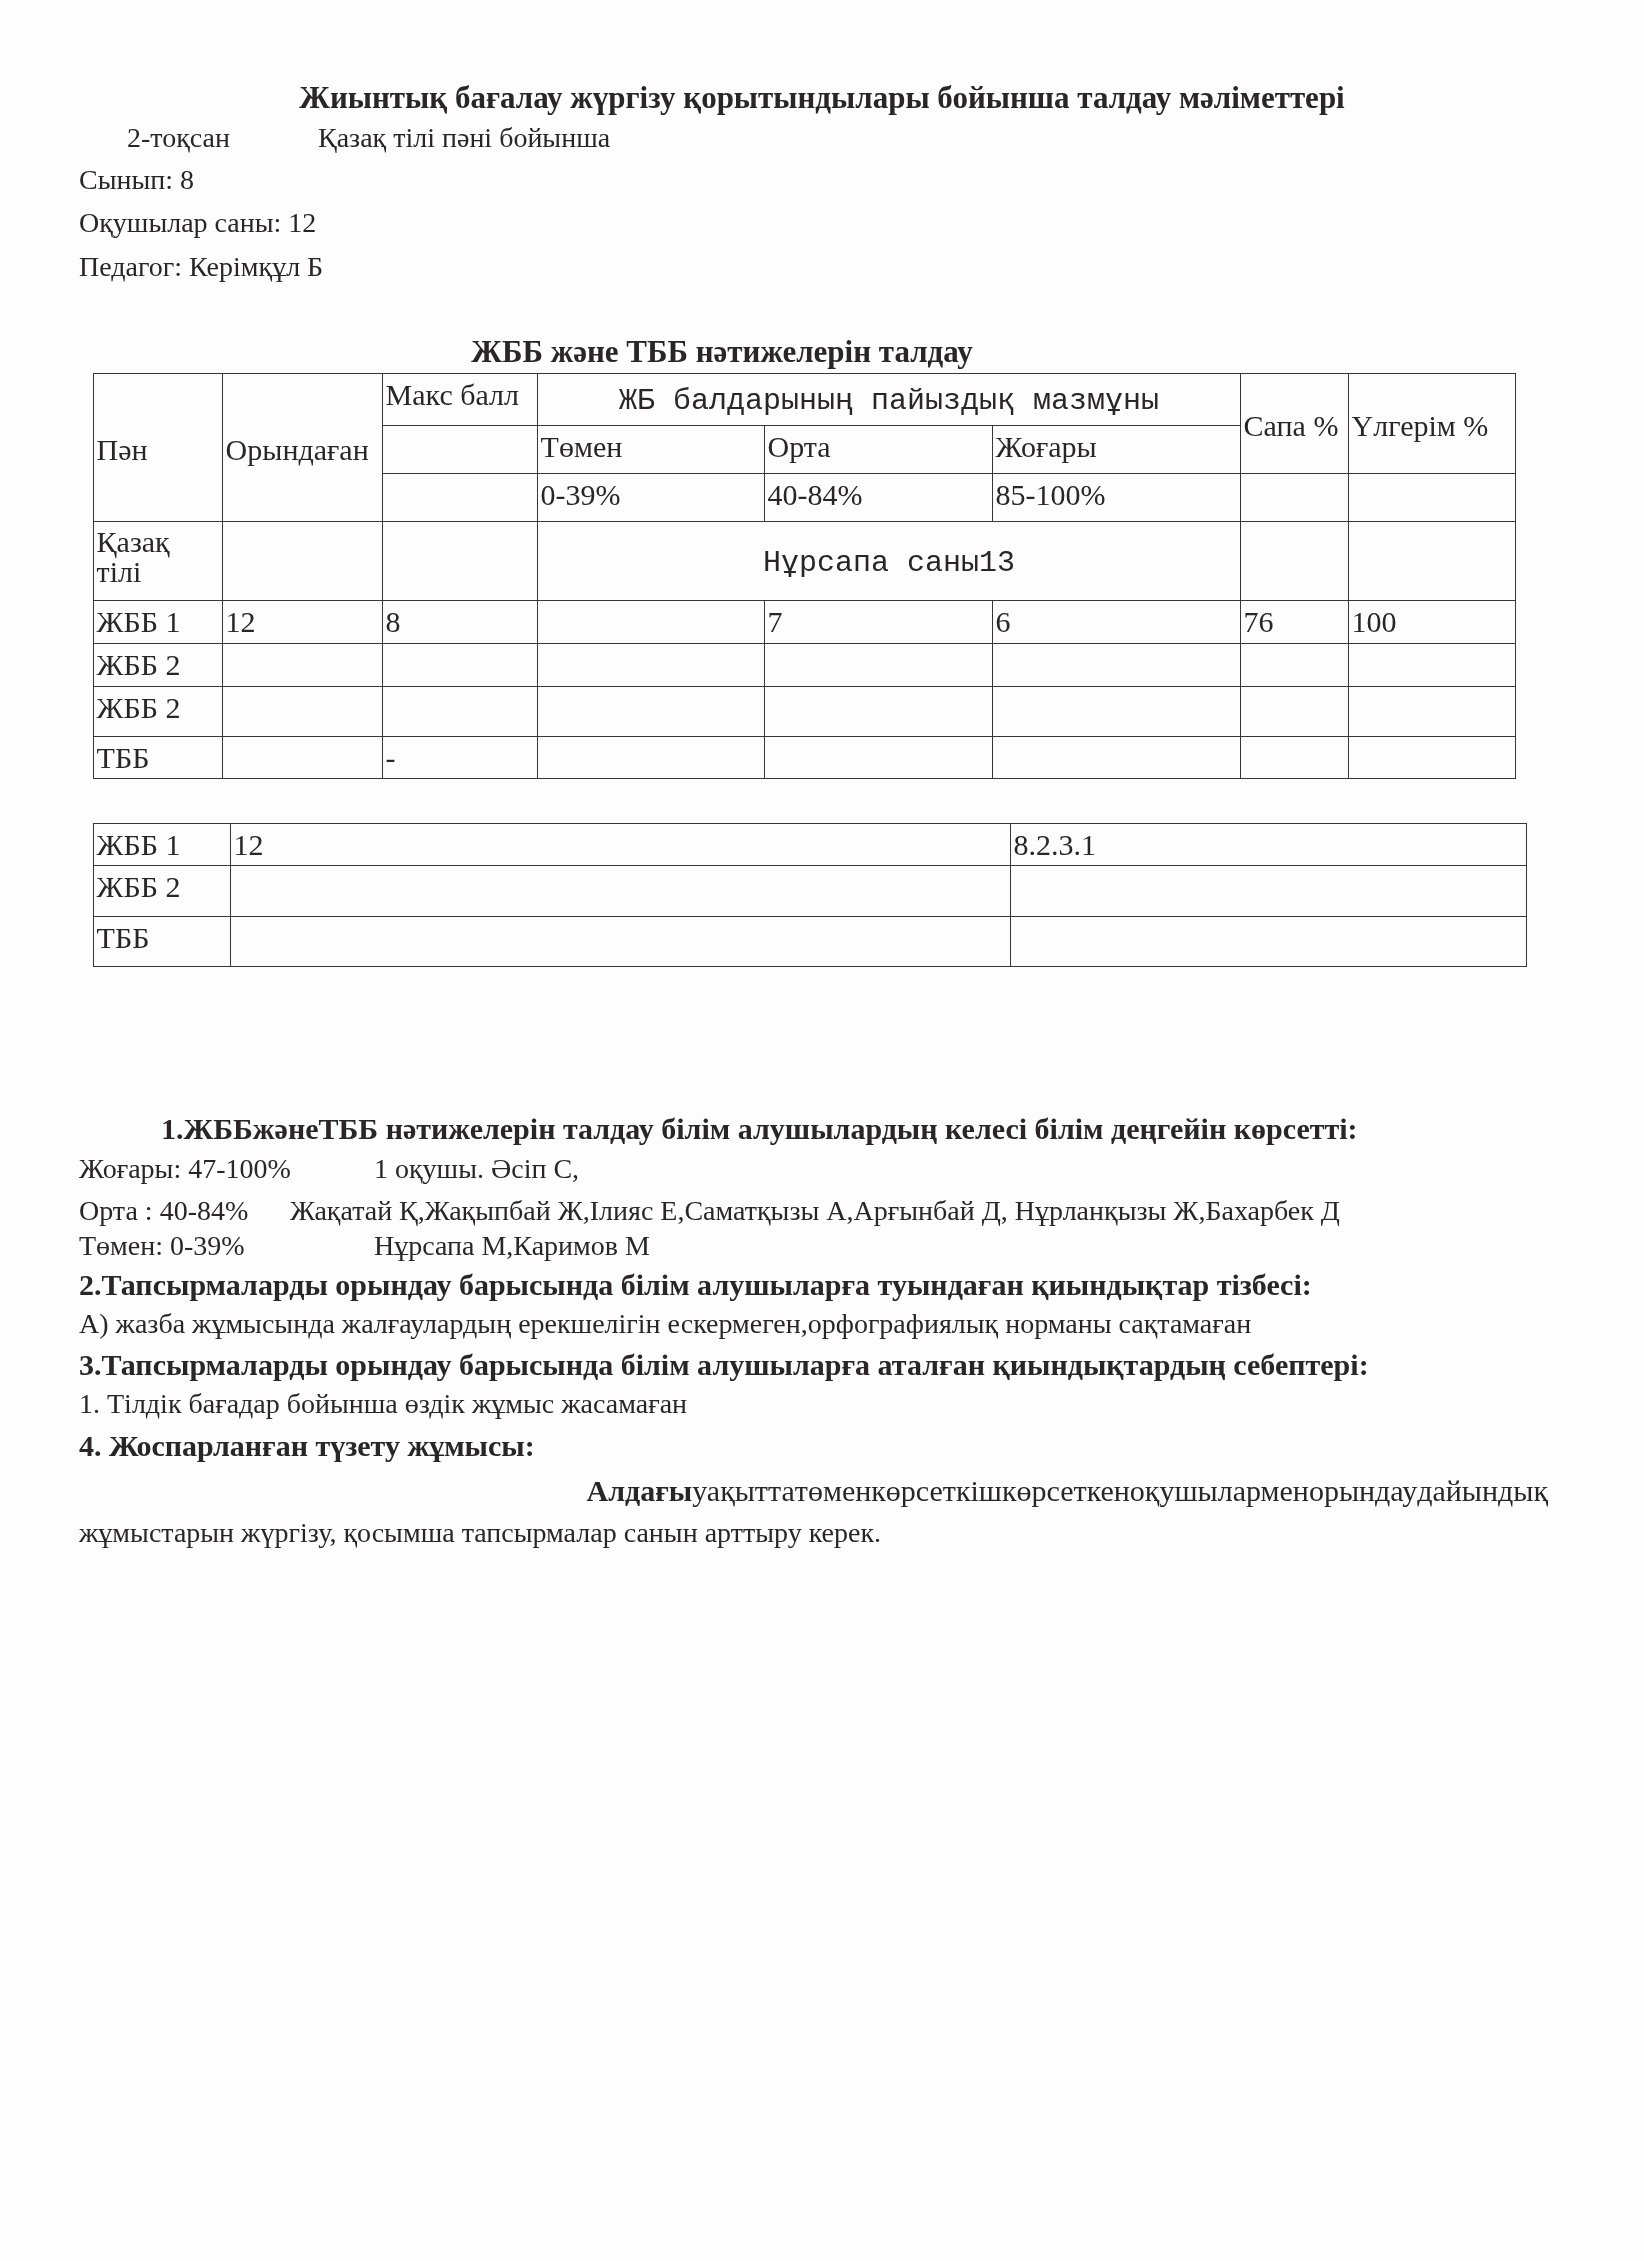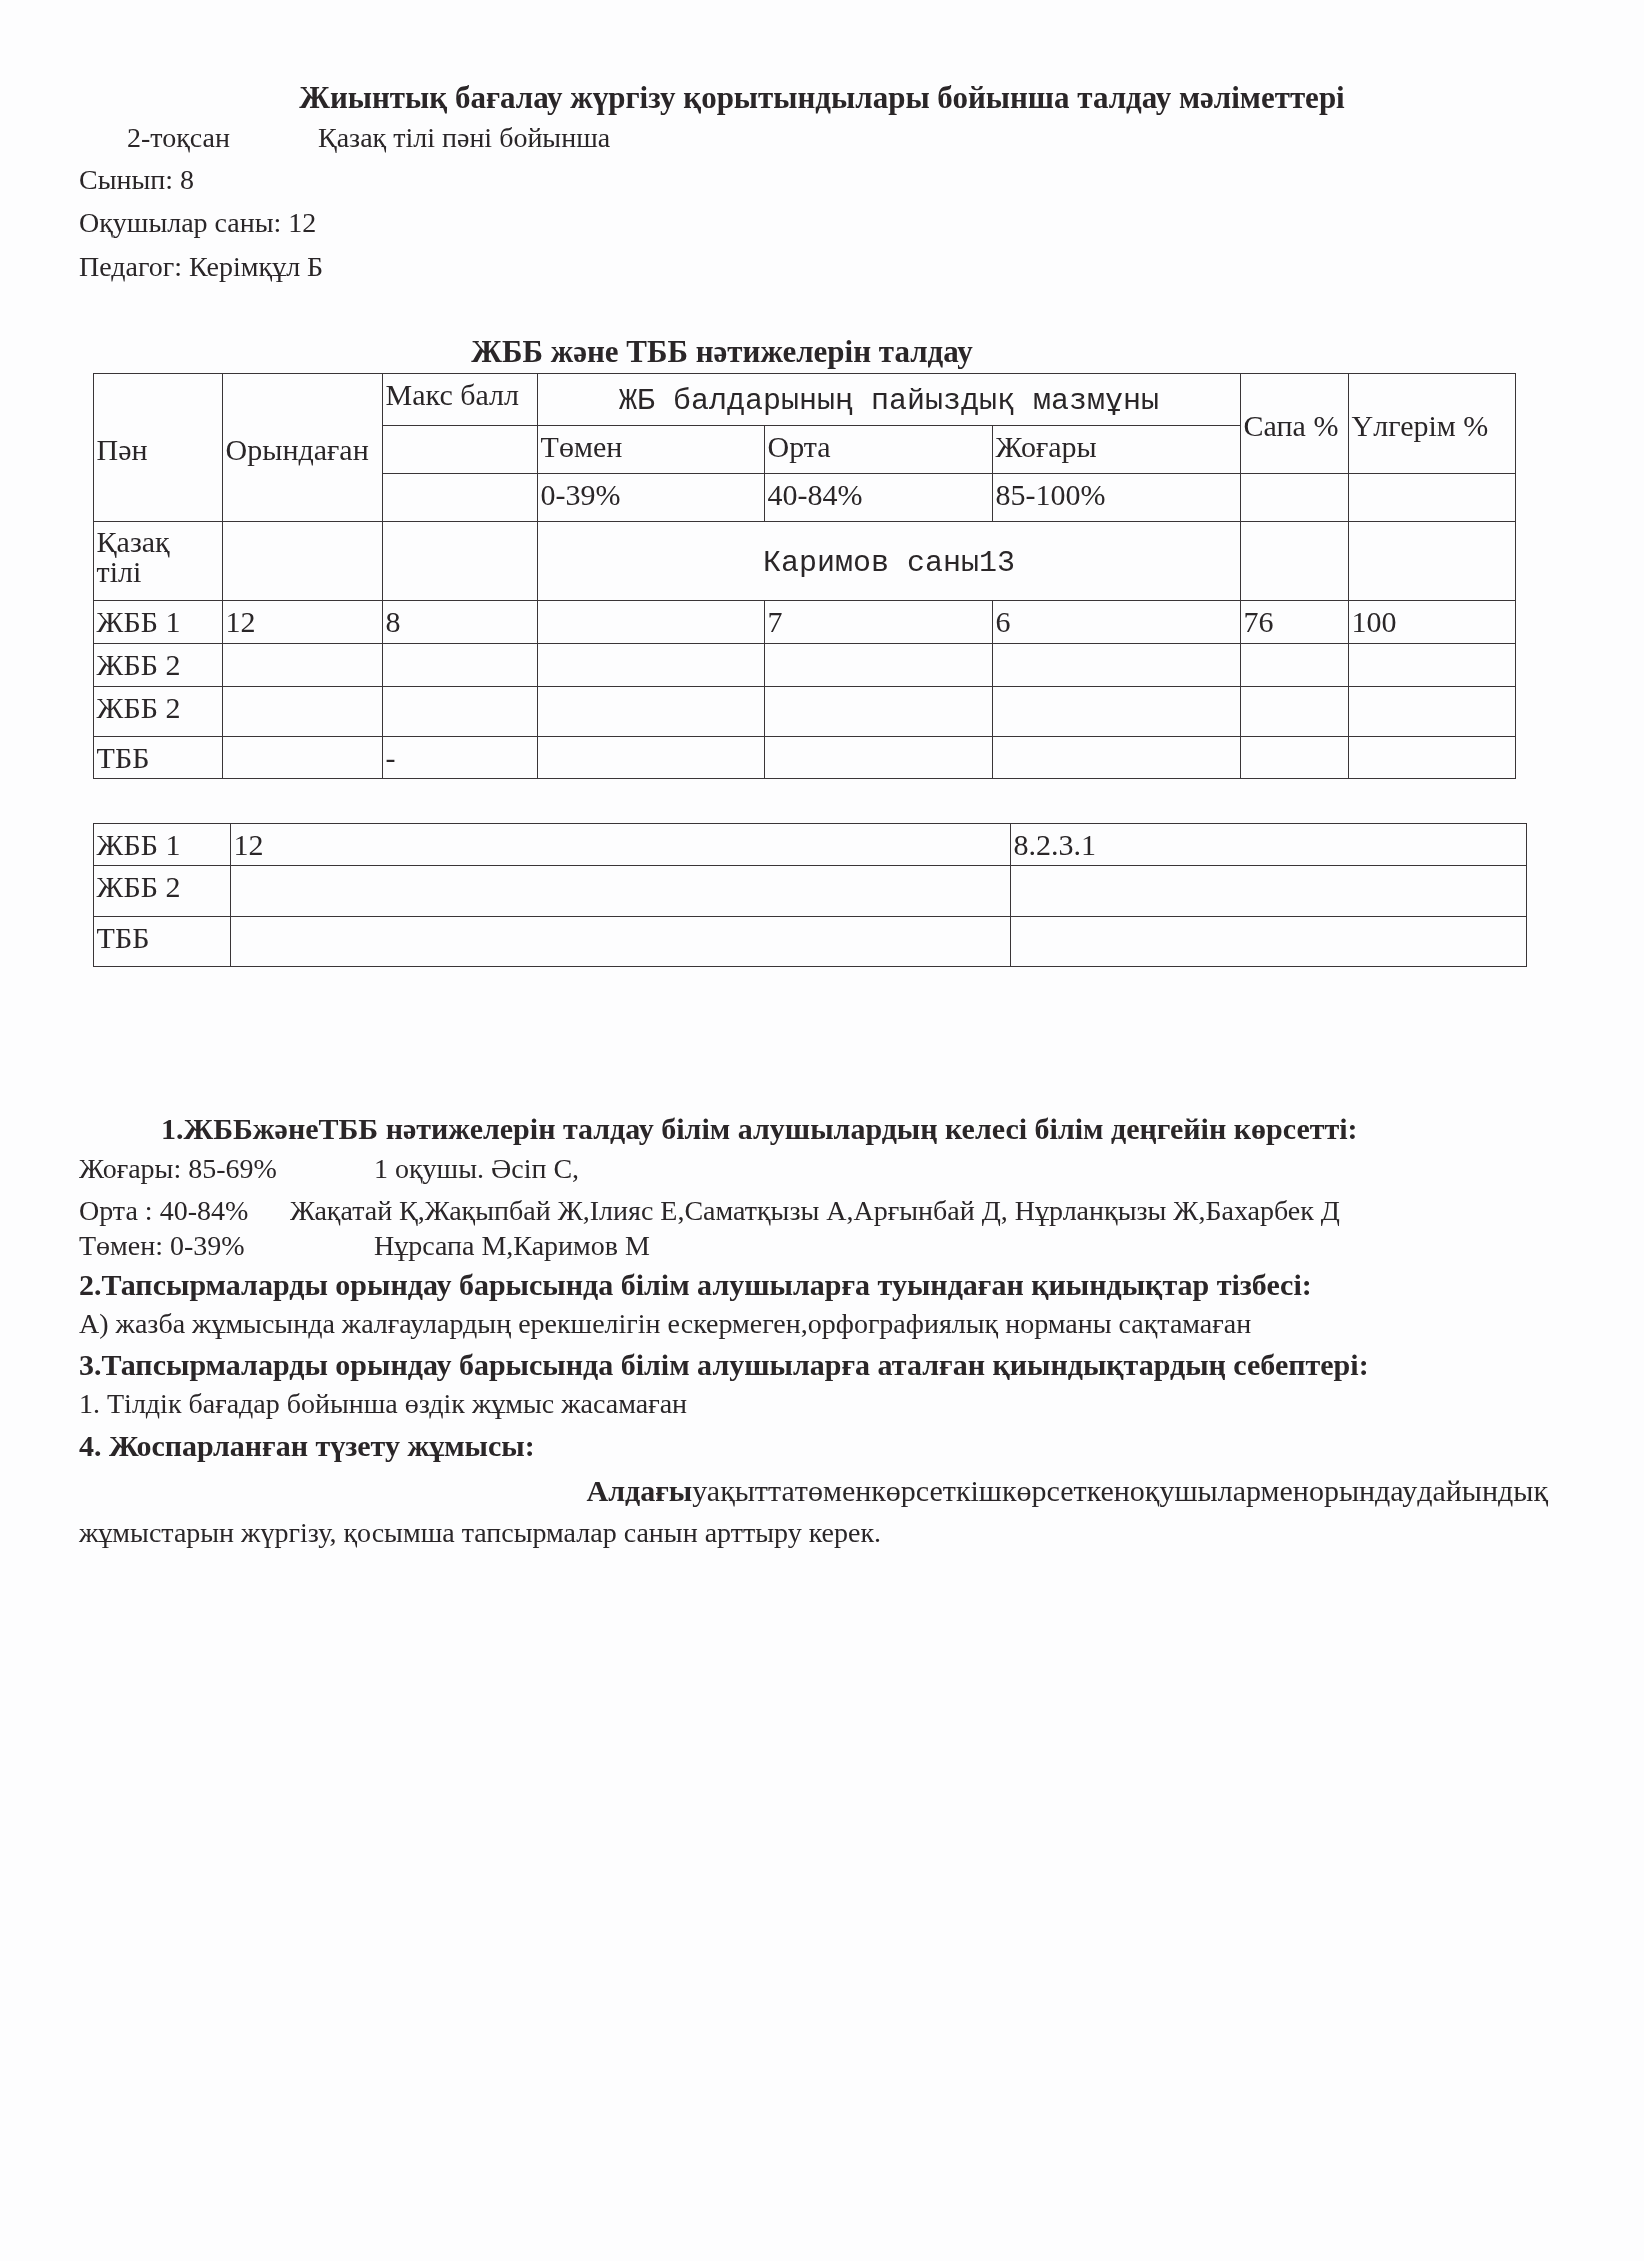--- a/index.html
+++ b/index.html
@@ -88,21 +88,21 @@
     <td>0-39%</td>
     <td>40-84%</td>
     <td>85-100%</td>
     <td></td>
     <td></td>
   </tr>
   <tr style="height:79px">
     <td class="wrap" style="line-height:1.0;">Қазақ тілі</td>
     <td></td>
     <td></td>
-    <td colspan="3" class="center">Каримов саны13</td>
+    <td colspan="3" class="center">Нұрсапа саны13</td>
     <td></td>
     <td></td>
   </tr>
   <tr style="height:43px">
     <td>ЖББ 1</td>
     <td>12</td>
     <td>8</td>
     <td></td>
     <td>7</td>
     <td>6</td>
@@ -162,21 +162,21 @@
   <tr style="height:50px">
     <td>ТББ</td>
     <td></td>
     <td></td>
   </tr>
 </tbody>
   </table>
 
 <div class="abs bold" style="left:161px; top:1112px; font-size:30px;">1.ЖББжәнеТББ нәтижелерін талдау білім алушылардың келесі білім деңгейін көрсетті:</div>
 
-<div class="abs body-text" style="left:79px; top:1155px;">Жоғары: 85-69%</div>
+<div class="abs body-text" style="left:79px; top:1155px;">Жоғары: 47-100%</div>
 <div class="abs body-text" style="left:374px; top:1155px;">1 оқушы. Әсіп С,</div>
 
 <div class="abs body-text" style="left:79px; top:1197px;">Орта : 40-84%</div>
 <div class="abs body-text" style="left:290px; top:1197px;">Жақатай Қ,Жақыпбай Ж,Ілияс Е,Саматқызы А,Арғынбай Д, Нұрланқызы Ж,Бахарбек Д</div>
 
 <div class="abs body-text" style="left:79px; top:1232px;">Төмен: 0-39%</div>
 <div class="abs body-text" style="left:374px; top:1232px;">Нұрсапа М,Каримов М</div>
 
 <div class="abs bold" style="left:79px; top:1268px; font-size:30px;">2.Тапсырмаларды орындау барысында білім алушыларға туындаған қиындықтар тізбесі:</div>
 <div class="abs body-text" style="left:79px; top:1310px;">А) жазба  жұмысында жалғаулардың ерекшелігін ескермеген,орфографиялық норманы сақтамаған</div>

